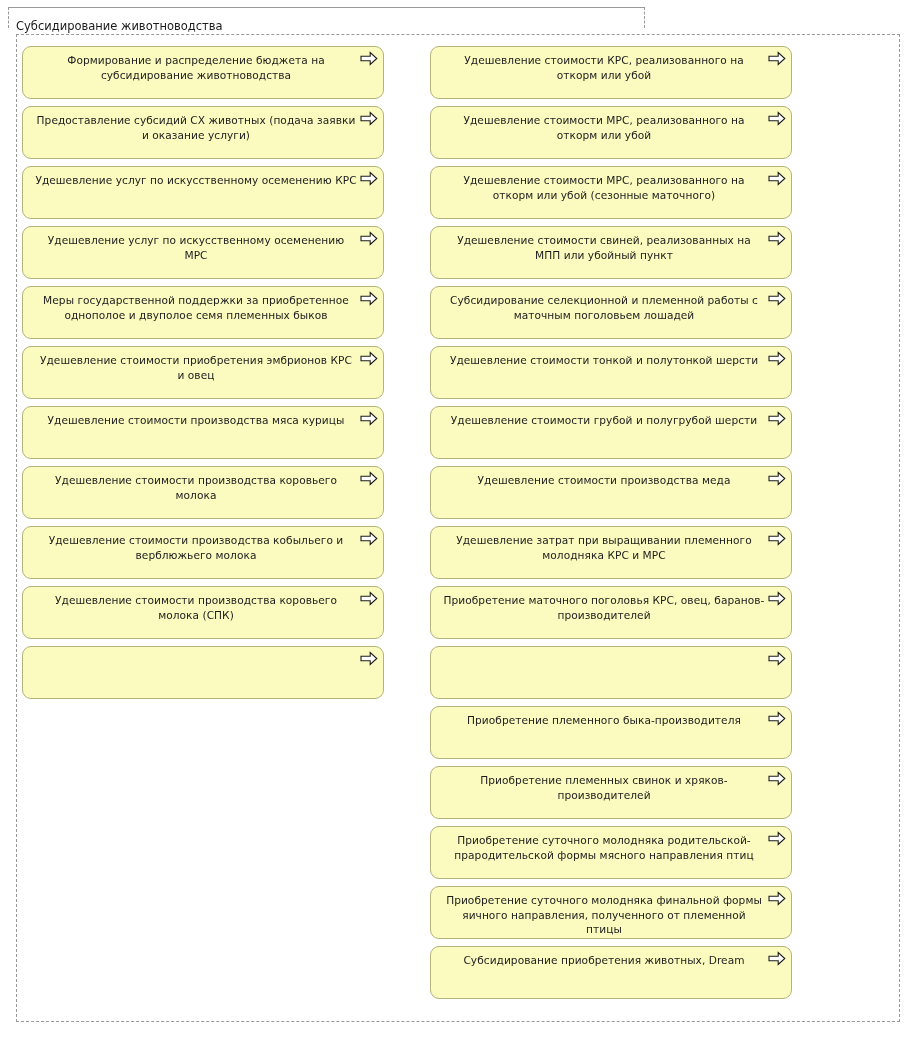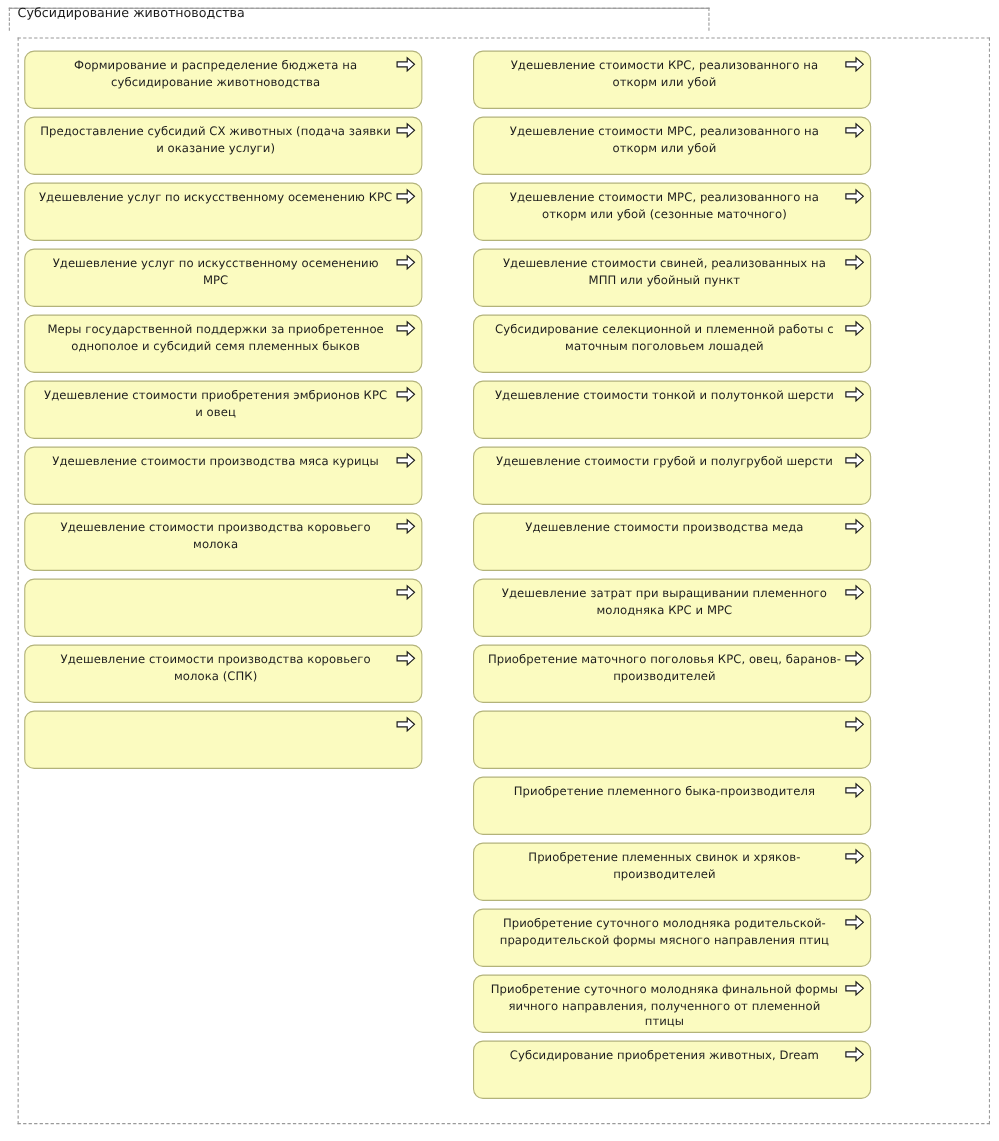--- a/index.html
+++ b/index.html
@@ -44,21 +44,21 @@
     left: 8px;
     top: 7px;
     width: 637px;
     height: 0;
     border-top: 1px solid #9a9a9a;
     z-index: 4;
   }
   #package-tab-label {
     position: absolute;
     left: 16px;
-    top: 3px;
+    top: 18px;
     font-size: 11.5px;
     line-height: 16px;
     color: #1a1a1a;
     white-space: nowrap;
     z-index: 5;
   }
 
   
   #package-body {
     position: absolute;
@@ -174,21 +174,21 @@
   <div class="node-box">
     <div class="node-label">Удешевление услуг по искусственному осеменению МРС</div>
     <span class="node-arrow-icon">
       <svg width="18" height="15" viewBox="0 0 18 15" xmlns="http://www.w3.org/2000/svg">
         <path d="M1 5.2 H10.2 V1.6 L16.8 7.5 L10.2 13.4 V9.8 H1 Z" fill="#ffffff" stroke="#1c1c1c" stroke-width="1.1" stroke-linejoin="miter"></path>
       </svg>
     </span>
   </div>
 
   <div class="node-box">
-    <div class="node-label">Меры государственной поддержки за приобретенное однополое и субсидий семя племенных быков</div>
+    <div class="node-label">Меры государственной поддержки за приобретенное однополое и двуполое семя племенных быков</div>
     <span class="node-arrow-icon">
       <svg width="18" height="15" viewBox="0 0 18 15" xmlns="http://www.w3.org/2000/svg">
         <path d="M1 5.2 H10.2 V1.6 L16.8 7.5 L10.2 13.4 V9.8 H1 Z" fill="#ffffff" stroke="#1c1c1c" stroke-width="1.1" stroke-linejoin="miter"></path>
       </svg>
     </span>
   </div>
 
   <div class="node-box">
     <div class="node-label">Удешевление стоимости приобретения эмбрионов КРС и овец</div>
     <span class="node-arrow-icon">
@@ -210,20 +210,21 @@
   <div class="node-box">
     <div class="node-label">Удешевление стоимости производства коровьего молока</div>
     <span class="node-arrow-icon">
       <svg width="18" height="15" viewBox="0 0 18 15" xmlns="http://www.w3.org/2000/svg">
         <path d="M1 5.2 H10.2 V1.6 L16.8 7.5 L10.2 13.4 V9.8 H1 Z" fill="#ffffff" stroke="#1c1c1c" stroke-width="1.1" stroke-linejoin="miter"></path>
       </svg>
     </span>
   </div>
 
   <div class="node-box">
+    <div class="node-label">Удешевление стоимости производства кобыльего и верблюжьего молока</div>
     <span class="node-arrow-icon">
       <svg width="18" height="15" viewBox="0 0 18 15" xmlns="http://www.w3.org/2000/svg">
         <path d="M1 5.2 H10.2 V1.6 L16.8 7.5 L10.2 13.4 V9.8 H1 Z" fill="#ffffff" stroke="#1c1c1c" stroke-width="1.1" stroke-linejoin="miter"></path>
       </svg>
     </span>
   </div>
 
   <div class="node-box">
     <div class="node-label">Удешевление стоимости производства коровьего молока (СПК)</div>
     <span class="node-arrow-icon">

